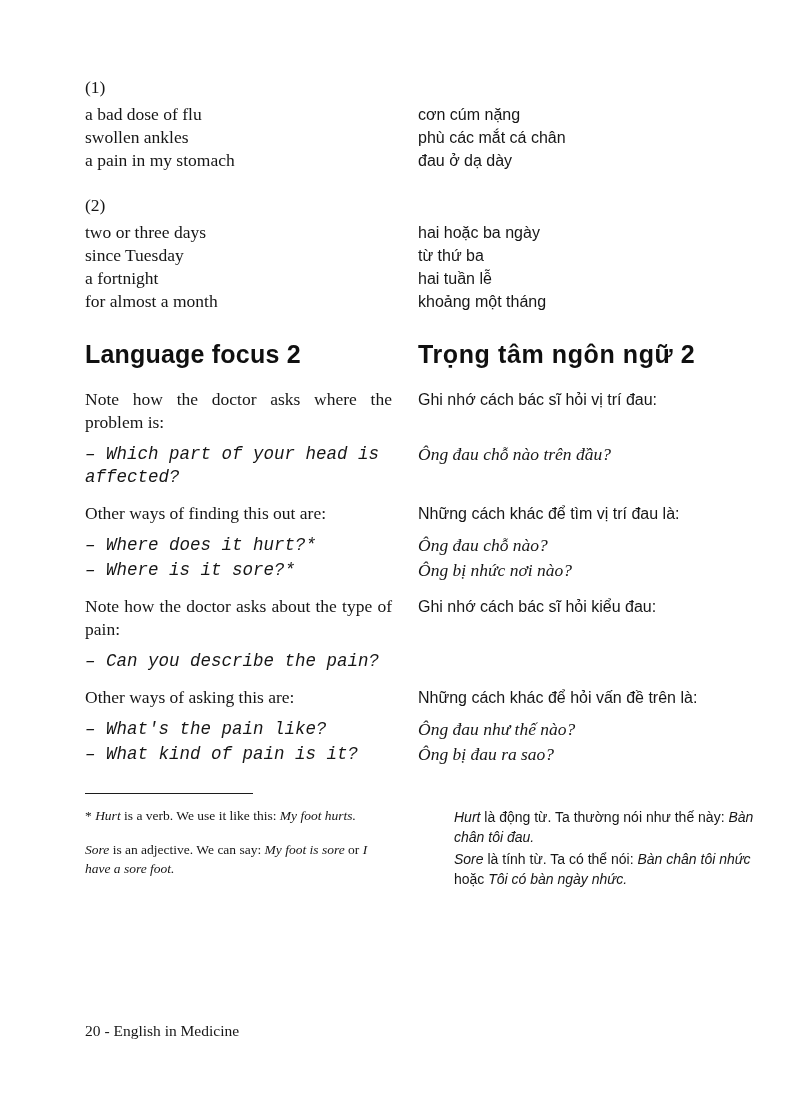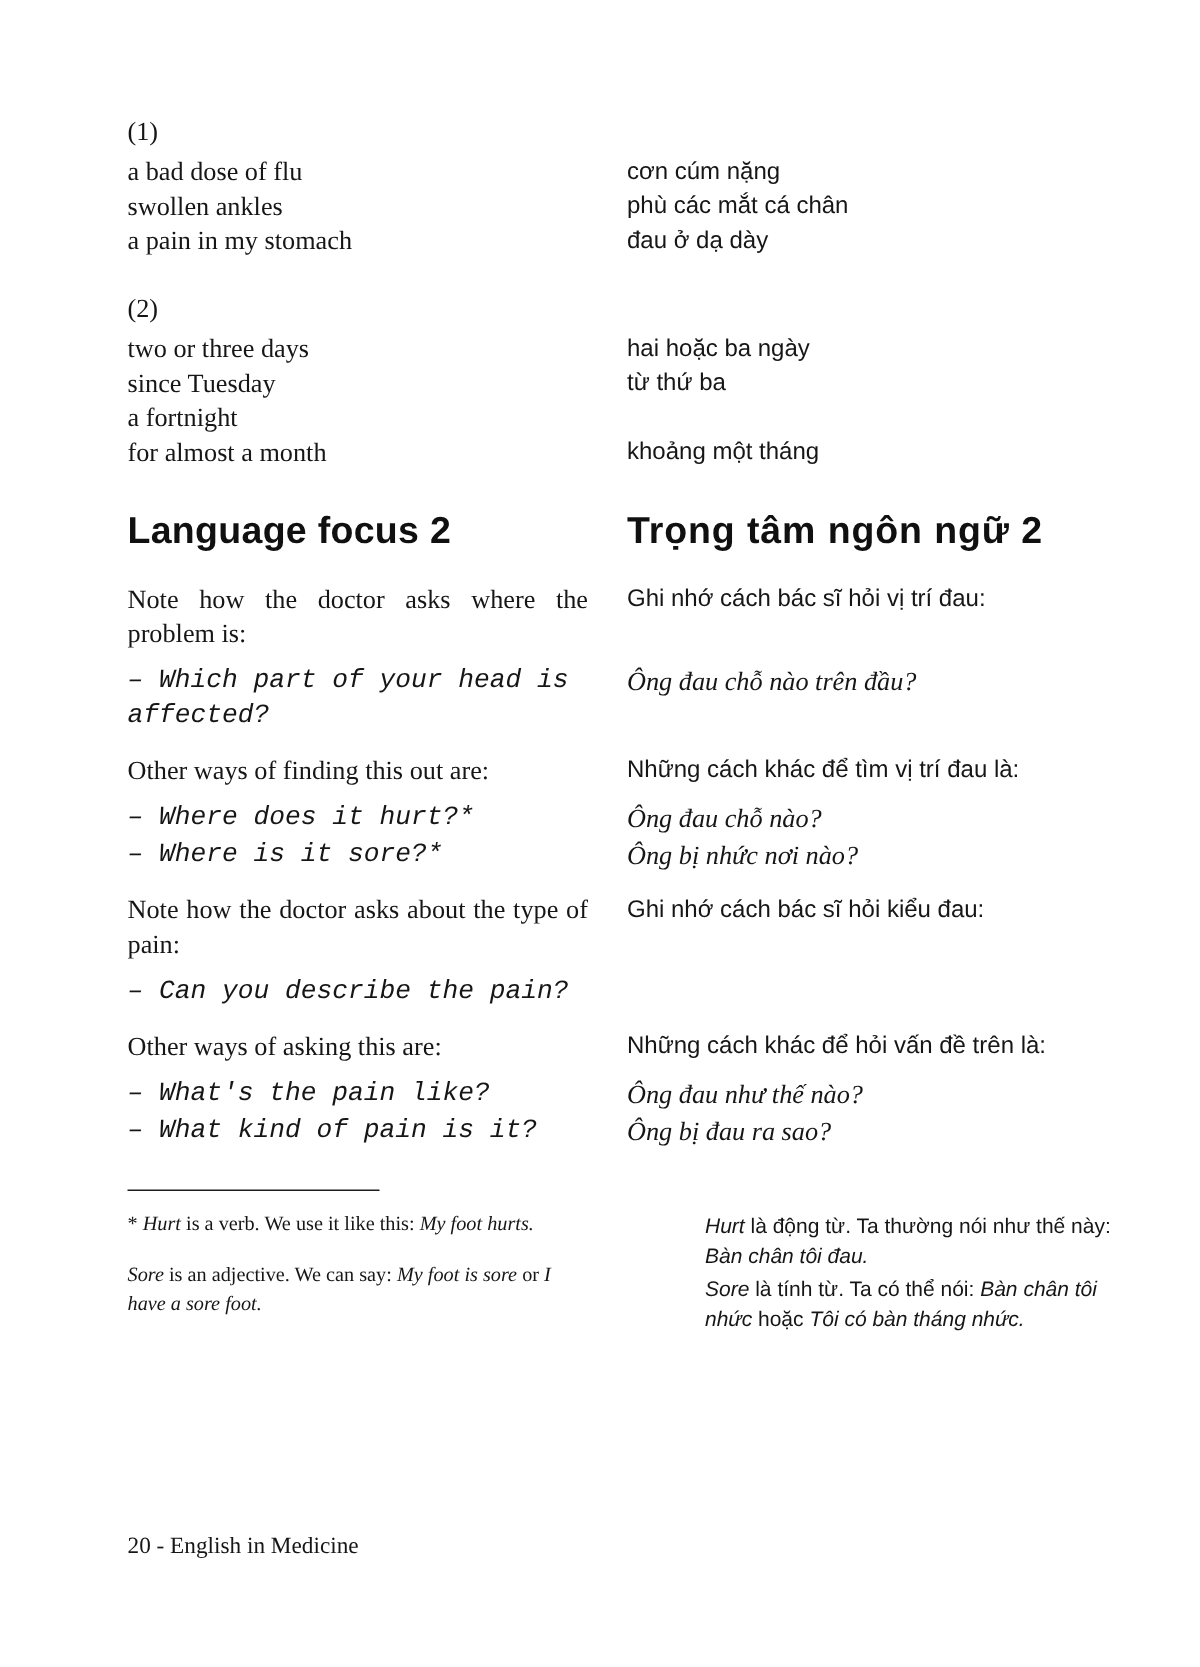--- a/index.html
+++ b/index.html
@@ -78,21 +78,21 @@
   }
   .fn-left { padding-right: 34px; }
   .fn-left p {
     margin: 0 0 15px 0;
     font-family: "Liberation Serif", serif;
     font-size: 13.5px;
     line-height: 19px;
   }
   .fn-right { padding-top: 14px; }
   .fn-right p {
-    margin: 0 0 2px 16px;
+    margin: 0 0 2px 0;
     font-family: "Liberation Sans", sans-serif;
     font-size: 14px;
     line-height: 20px;
   }
   .it { font-style: italic; }
 
   .footer {
     position: absolute;
     left: 85px;
     top: 1022px;
@@ -128,20 +128,21 @@
       <div class="row">
         <div class="en cell-left">two or three days</div>
         <div class="vn">hai hoặc ba ngày</div>
       </div>
       <div class="row">
         <div class="en cell-left">since Tuesday</div>
         <div class="vn">từ thứ ba</div>
       </div>
       <div class="row">
         <div class="en cell-left">a fortnight</div>
+        <div class="vn">hai tuần lễ</div>
       </div>
       <div class="row">
         <div class="en cell-left">for almost a month</div>
         <div class="vn">khoảng một tháng</div>
       </div>
     </section>
 
     <div class="row headings">
       <h1 class="h-en cell-left">Language focus 2</h1>
       <h1 class="h-vn">Trọng tâm ngôn ngữ 2</h1>
@@ -207,20 +208,20 @@
     </div>
 
     <div class="row footnotes">
       <div class="fn-left">
         <hr class="fn-rule">
         <p><span>* </span><span class="it">Hurt</span><span> is a verb. We use it like this: </span><span class="it">My foot hurts.</span></p>
         <p><span class="it">Sore</span><span> is an adjective. We can say: </span><span class="it">My foot is sore</span><span> or </span><span class="it">I have a sore foot.</span></p>
       </div>
       <div class="fn-right">
         <p><span class="it">Hurt</span><span> là động từ. Ta thường nói như thế này: </span><span class="it">Bàn chân tôi đau.</span></p>
-        <p><span class="it">Sore</span><span> là tính từ. Ta có thể nói: </span><span class="it">Bàn chân tôi nhức</span><span> hoặc </span><span class="it">Tôi có bàn tháng nhức.</span></p>
+        <p><span class="it">Sore</span><span> là tính từ. Ta có thể nói: </span><span class="it">Bàn chân tôi nhức</span><span> hoặc </span><span class="it">Tôi có bàn ngày nhức.</span></p>
       </div>
     </div>
 
   </div>
 
   <div class="footer">20 - English in Medicine</div>
 </div>
 
 </body></html>

